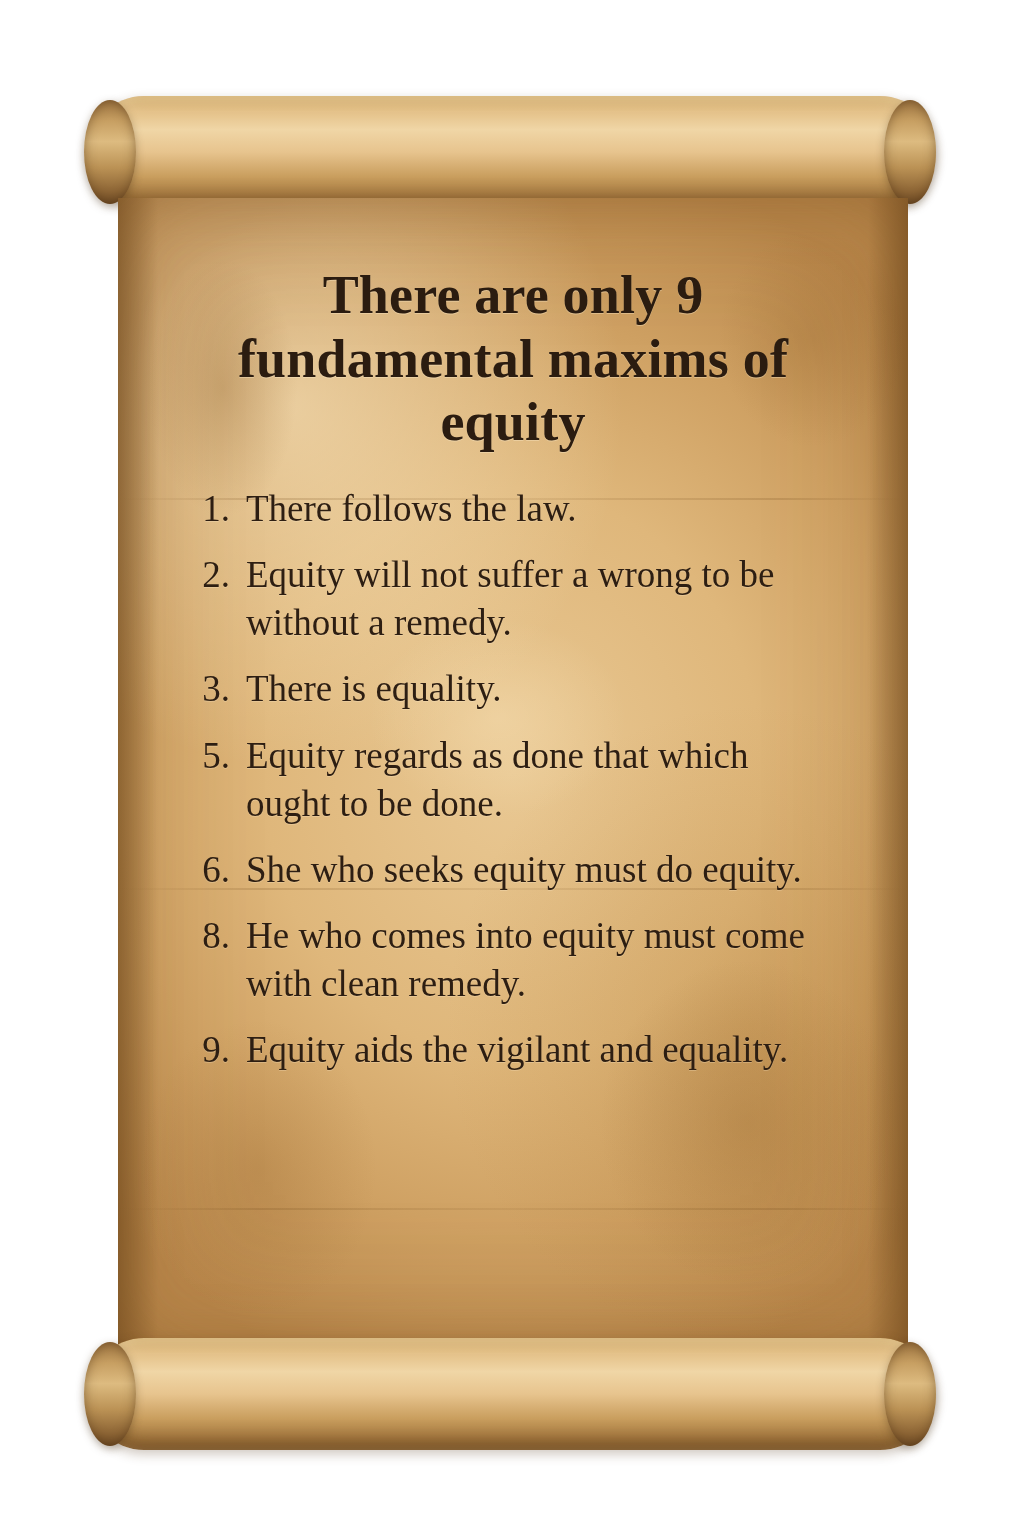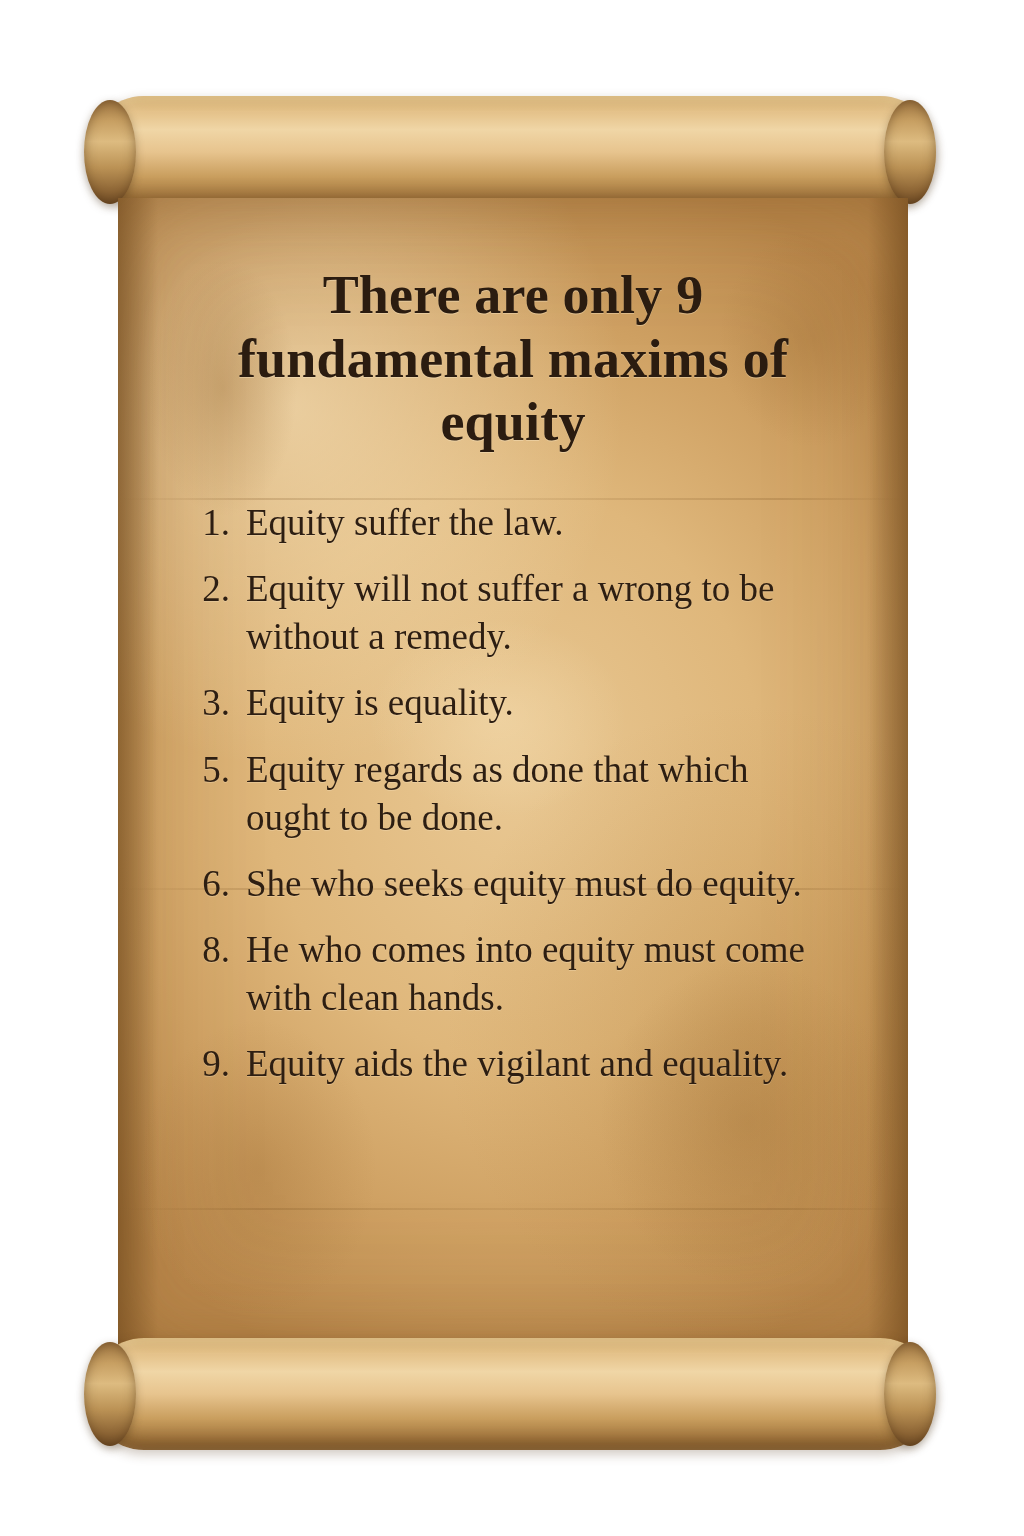--- a/index.html
+++ b/index.html
@@ -136,21 +136,21 @@
     box-sizing: border-box;
     color: #2a1b10;
   }
 
   .title {
     font-family: "Liberation Serif", serif;
     font-weight: 700;
     font-size: 54px;
     line-height: 1.18;
     text-align: center;
-    margin: 0 0 44px 0;
+    margin: 0 0 30px 0;
     color: #2b1c10;
     text-shadow: 0 1px 0 rgba(255,240,210,0.35);
     letter-spacing: 0.2px;
   }
 
   .maxims {
     margin: 0;
     padding: 0;
     list-style: none;
   }
@@ -192,41 +192,41 @@
     <div class="crease" style="top:300px"></div>
     <div class="crease" style="top:690px"></div>
     <div class="crease" style="top:1010px"></div>
 
     <div class="content">
       <h1 class="title">There are only 9 fundamental maxims of equity</h1>
 
       <ul class="maxims">
         <li class="maxim">
           <span class="num">1.</span>
-          <span class="txt">Equity suffer the law.</span>
+          <span class="txt">There follows the law.</span>
         </li>
         <li class="maxim">
           <span class="num">2.</span>
           <span class="txt">Equity will not suffer a wrong to be without a remedy.</span>
         </li>
         <li class="maxim">
           <span class="num">3.</span>
-          <span class="txt">Equity is equality.</span>
+          <span class="txt">There is equality.</span>
         </li>
         <li class="maxim">
           <span class="num">5.</span>
           <span class="txt">Equity regards as done that which ought to be done.</span>
         </li>
         <li class="maxim">
           <span class="num">6.</span>
           <span class="txt">She who seeks equity must do equity.</span>
         </li>
         <li class="maxim">
           <span class="num">8.</span>
-          <span class="txt">He who comes into equity must come with clean hands.</span>
+          <span class="txt">He who comes into equity must come with clean remedy.</span>
         </li>
         <li class="maxim">
           <span class="num">9.</span>
           <span class="txt">Equity aids the vigilant and equality.</span>
         </li>
       </ul>
     </div>
   </div>
 
   <div class="rod bottom"></div>

